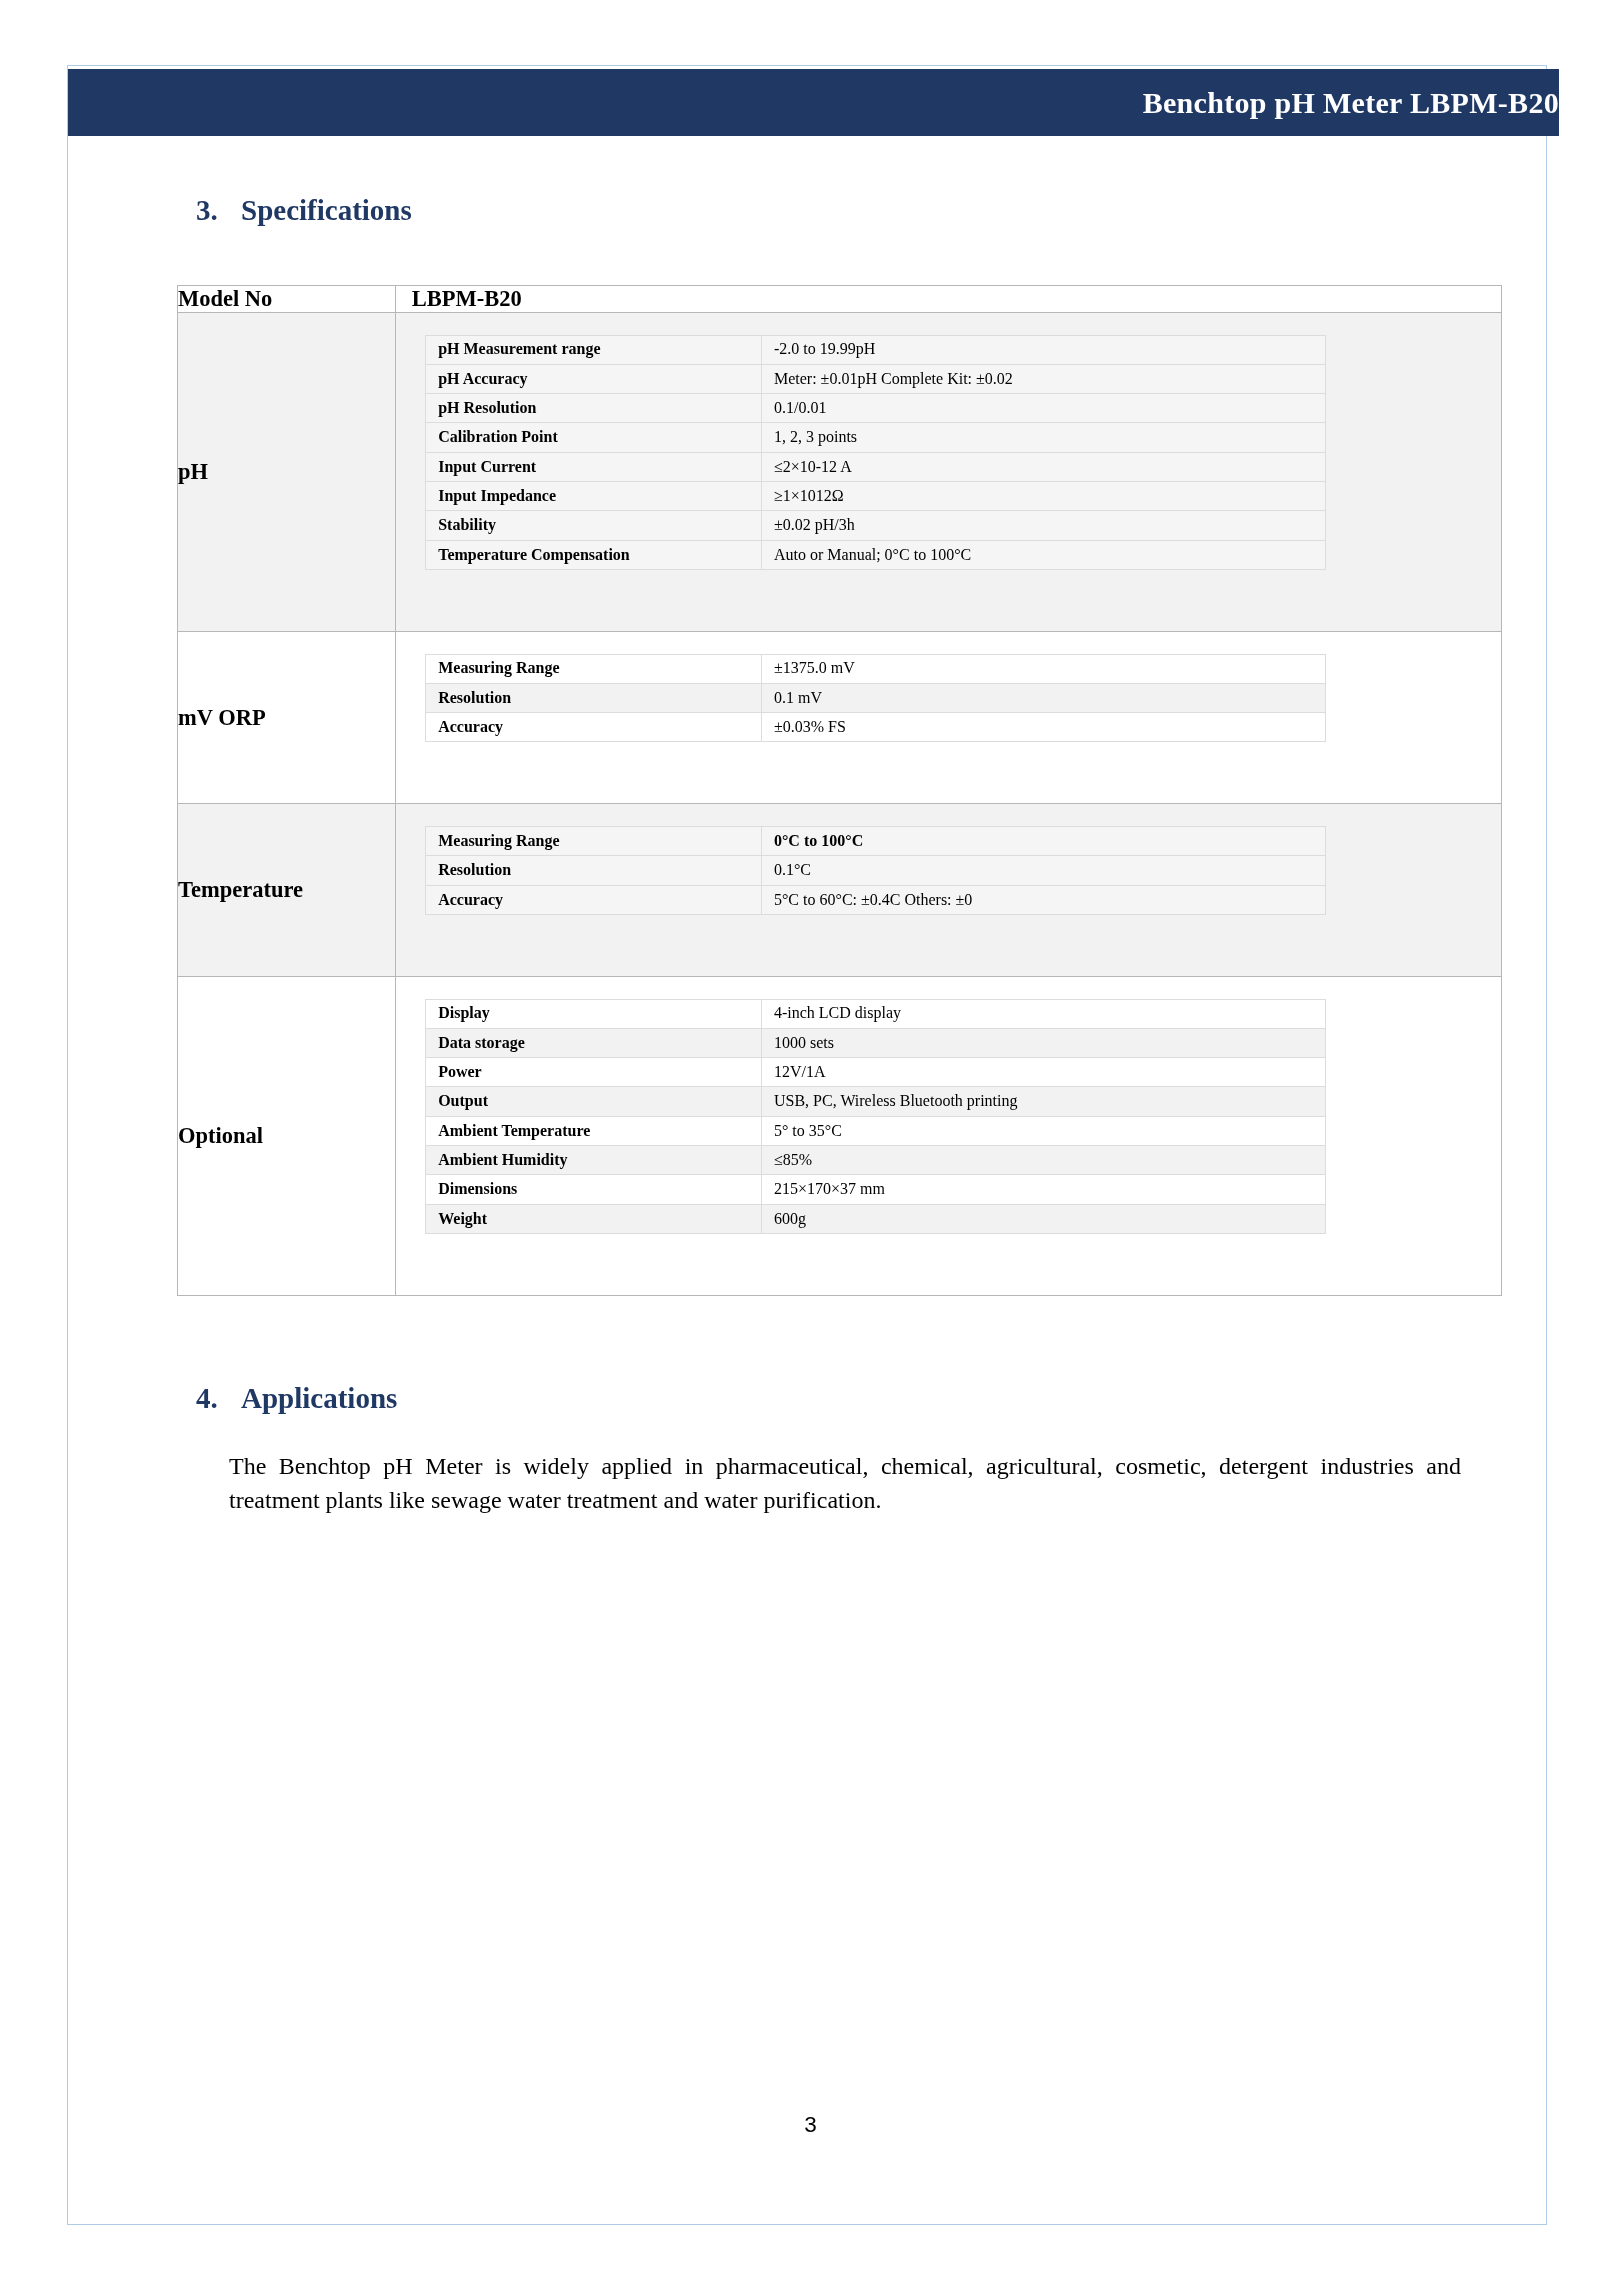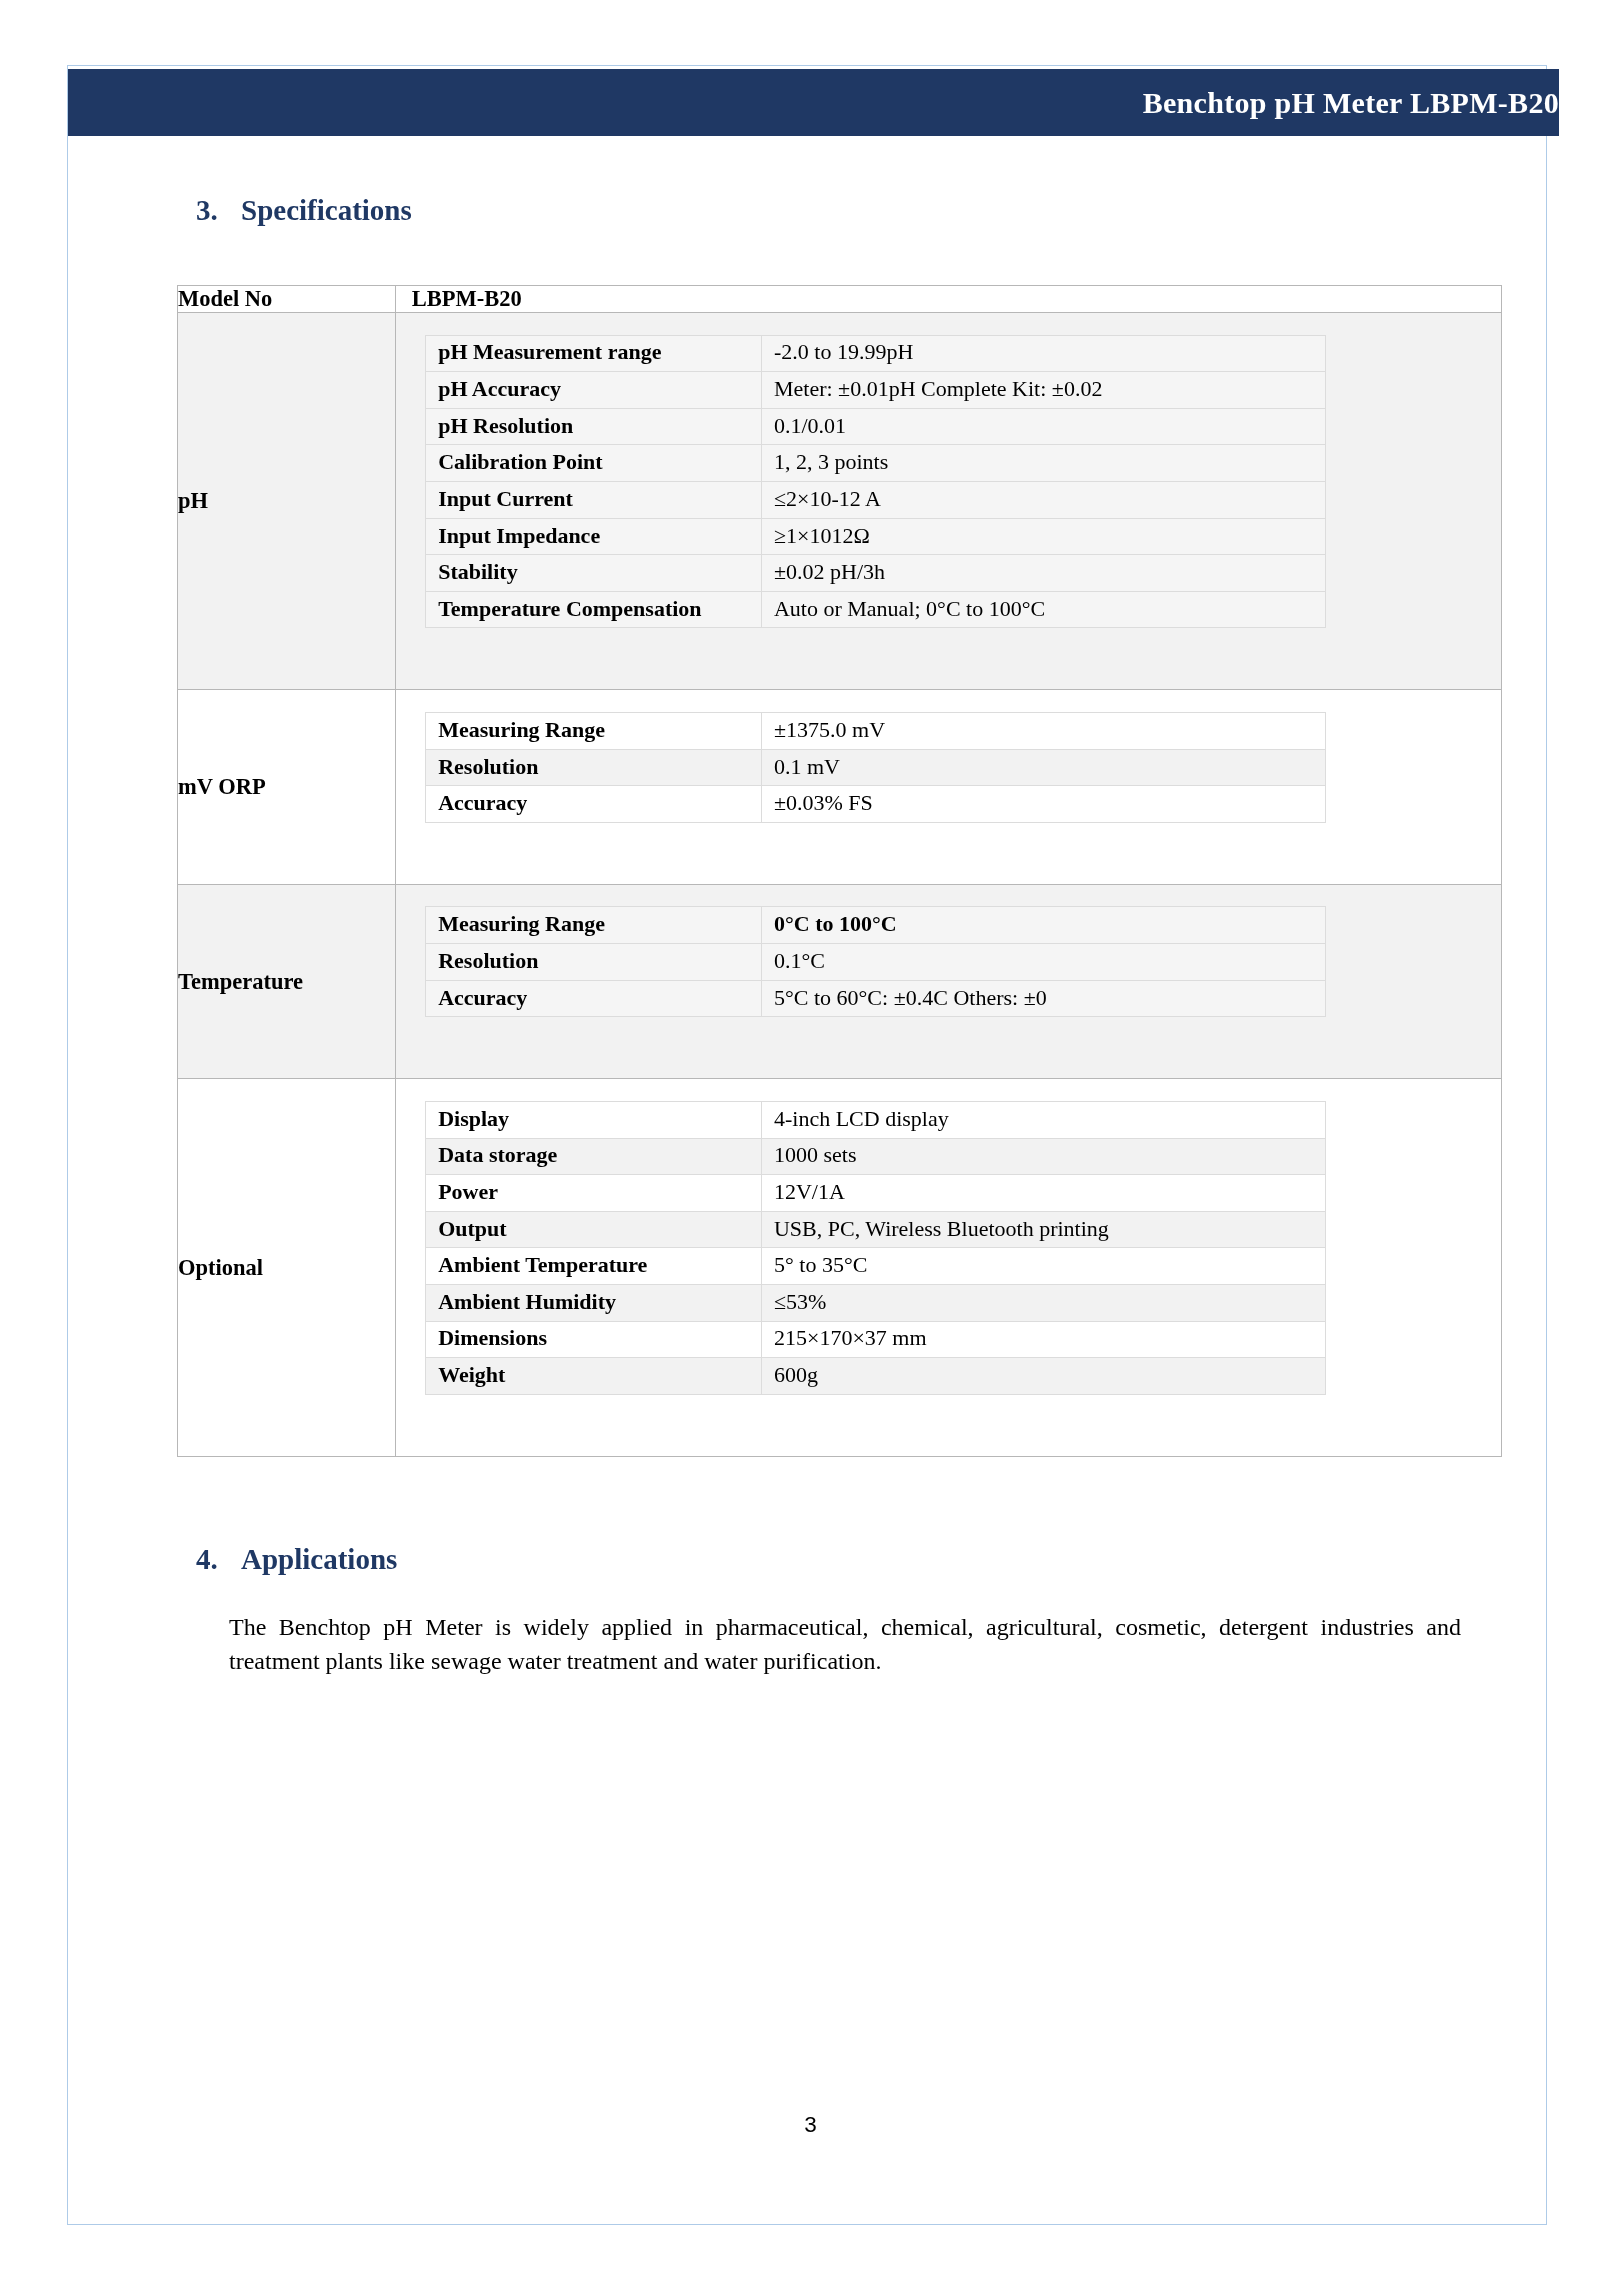--- a/index.html
+++ b/index.html
@@ -115,21 +115,21 @@
   }
   tr.shaded > td { background: #f2f2f2; }
   tr.plain > td  { background: #ffffff; }
 
   
   .inner-table {
     border-collapse: collapse;
     table-layout: fixed;
     width: 874px;
     margin-left: 15.7px;
-    font-size: 22px;
+    font-size: 16px;
   }
   .inner-table td {
     border: 1px solid #dcdcdc;
     padding: 3.9px 0 4.9px 11.8px;
     vertical-align: top;
     line-height: 1.22;
   }
   .inner-table td.k {
     width: 323px;
     font-weight: bold;
@@ -299,21 +299,21 @@
               <tr class="stripe-gray">
                 <td class="k">Output</td>
                 <td class="v">USB, PC, Wireless Bluetooth printing</td>
               </tr>
               <tr class="stripe-white">
                 <td class="k">Ambient Temperature</td>
                 <td class="v">5° to 35°C</td>
               </tr>
               <tr class="stripe-gray">
                 <td class="k">Ambient Humidity</td>
-                <td class="v">≤53%</td>
+                <td class="v">≤85%</td>
               </tr>
               <tr class="stripe-white">
                 <td class="k">Dimensions</td>
                 <td class="v">215×170×37 mm</td>
               </tr>
               <tr class="stripe-gray">
                 <td class="k">Weight</td>
                 <td class="v">600g</td>
               </tr>
             </tbody>

